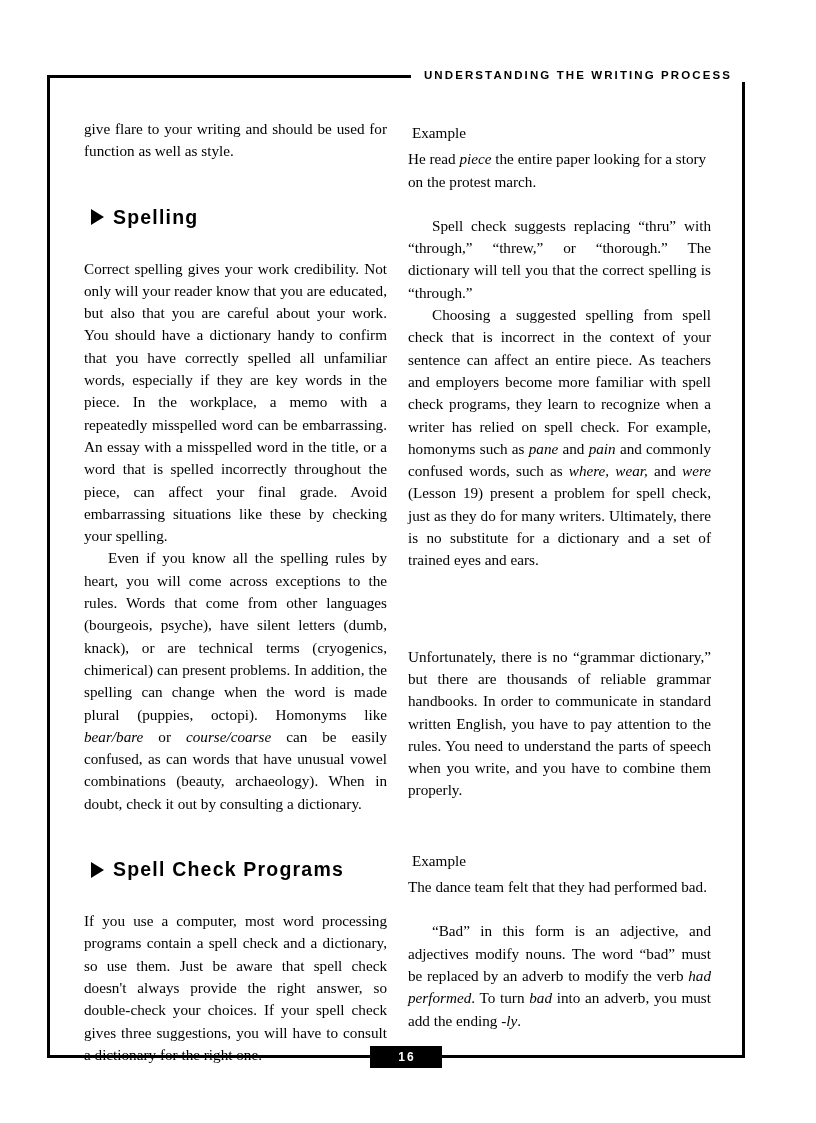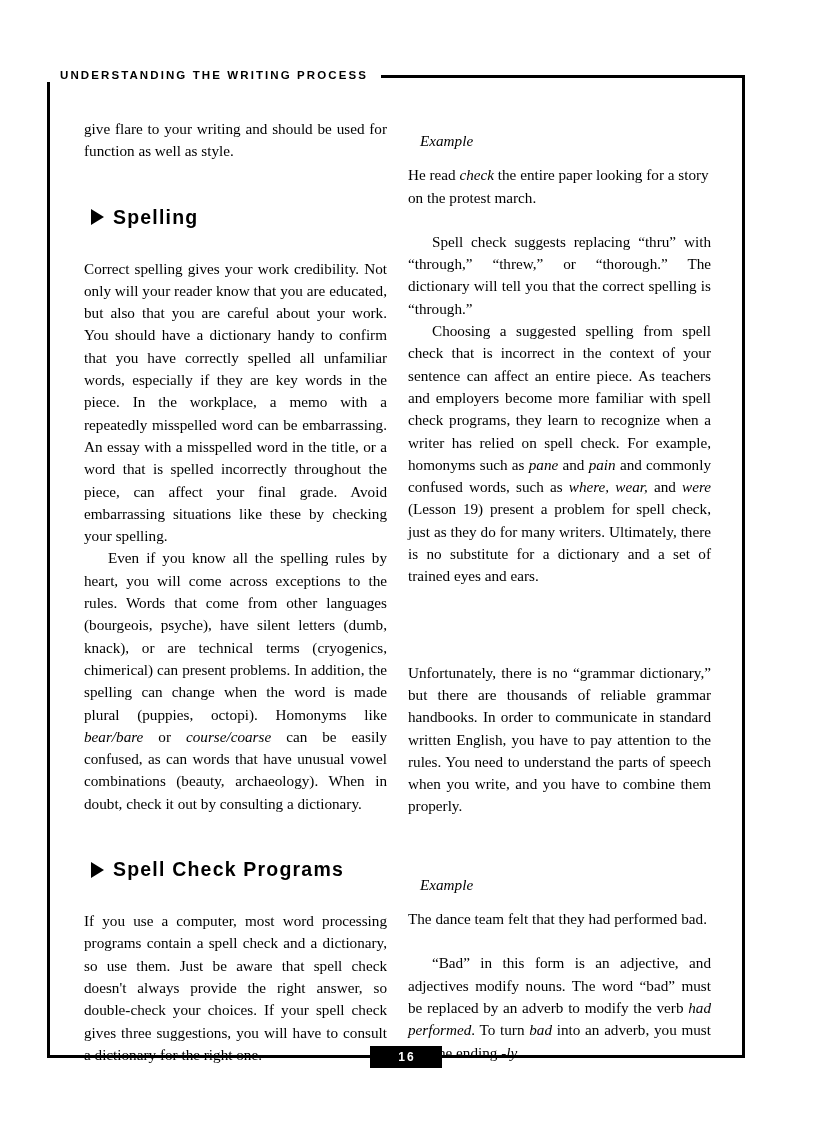--- a/index.html
+++ b/index.html
@@ -29,21 +29,21 @@
 
   
   #running-head {
     position: absolute;
     left: 47px;
     top: 64px;
     width: 698px;
     height: 22px;
     display: flex;
     align-items: center;
-    justify-content: flex-start;
+    justify-content: flex-end;
     background: transparent;
   }
   #running-head .head-text {
     background: #ffffff;
     padding: 0 13px;
     font-family: "Liberation Sans", "DejaVu Sans", sans-serif;
     font-weight: bold;
     font-size: 11.5px;
     letter-spacing: 2.1px;
     white-space: nowrap;
@@ -123,24 +123,23 @@
   }
   .section-head .head-label {
     font-family: "Liberation Sans", "DejaVu Sans", sans-serif;
     font-weight: bold;
     font-size: 19.5px;
     letter-spacing: 1.2px;
     line-height: 21px;
   }
 
   .ex-label {
-    font-style: italic;
     font-size: 15.2px;
     line-height: 22.3px;
-    margin: 12px;
+    margin: 4px;
   }
 
   i, em { font-style: italic; }
 </style>
 </head>
 <body>
 
 <div id="page-frame"></div>
 
 <div id="running-head">
@@ -178,21 +177,21 @@
     <div class="gap-md"></div>
 
     <p class="flush">If you use a computer, most word processing programs contain a spell check and a dictionary, so use them. Just be aware that spell check doesn't always provide the right answer, so double-check your choices. If your spell check gives three suggestions, you will have to consult a dictionary for the right one.</p>
   </div>
 
   <div class="column">
 
     <p class="ex-label">Example</p>
 
     <p class="ragged">
-      <span>He read </span><i>check</i><span> the entire paper looking for a story on the protest march.</span>
+      <span>He read </span><i>piece</i><span> the entire paper looking for a story on the protest march.</span>
     </p>
 
     <div class="gap-sm"></div>
 
     <p class="indent">Spell check suggests replacing “thru” with “through,” “threw,” or “thorough.” The dictionary will tell you that the correct spelling is “through.”</p>
 
     <p class="indent">
       <span>Choosing a suggested spelling from spell check that is incorrect in the context of your sentence can affect an entire piece. As teachers and employers become more familiar with spell check programs, they learn to recognize when a writer has relied on spell check. For example, homonyms such as </span><i>pane</i><span> and </span><i>pain</i><span> and commonly confused words, such as </span><i>where, wear,</i><span> and </span><i>were</i><span> (Lesson 19) present a problem for spell check, just as they do for many writers. Ultimately, there is no substitute for a dictionary and a set of trained eyes and ears.</span>
     </p>
 

